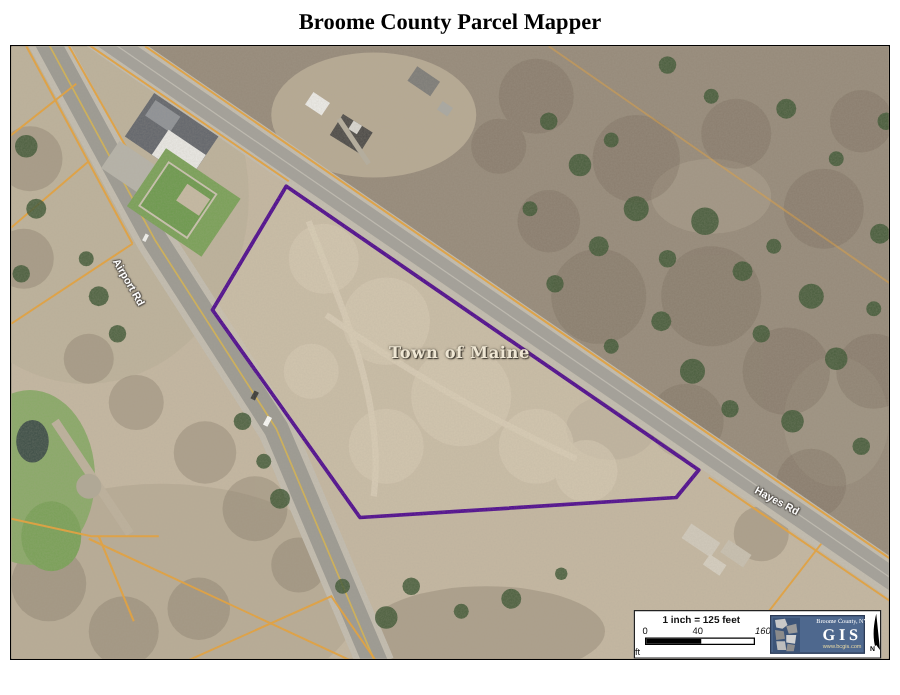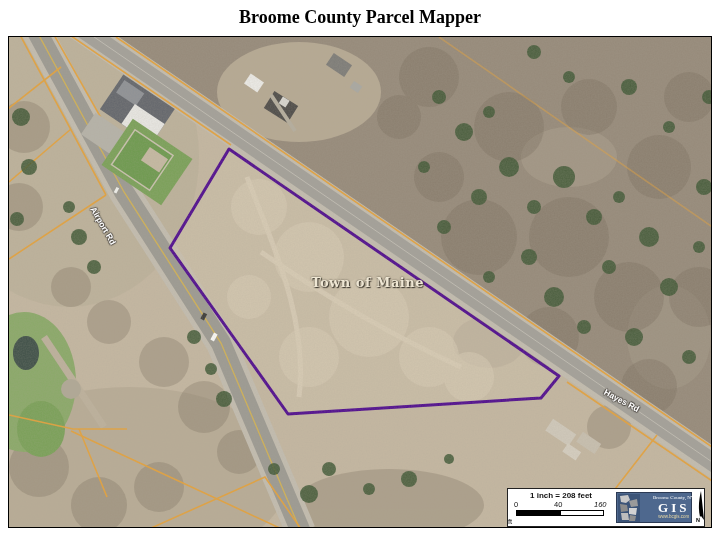--- a/index.html
+++ b/index.html
@@ -25,21 +25,21 @@
   .road-label.hayes   { left:598px; top:350px; transform:rotate(28deg); transform-origin:left top; }
 
   .scalebox { position:absolute; left:498px; top:451px; width:198px; height:39px;
               background:#fff; border:1px solid #222; }
   .scale-left { position:absolute; left:0; top:0; width:106px; height:37px; }
   .scale-title { position:absolute; top:2px; left:0; width:106px; text-align:center;
                  font-size:8px; font-weight:bold; color:#111; }
   .tick { position:absolute; top:11px; font-size:7.5px; color:#111; }
   .tick.t0   { left:6px; }
   .tick.t80  { left:46px; }
-  .tick.t160 { left:86px;font-style:italic; }
+  .tick.t160 { left:96px;font-style:italic; }
   .scale-bar { position:absolute; left:8px; top:20.5px; width:88px; height:6px;
                border:1px solid #000; background:#fff; }
   .scale-bar .half-black { position:absolute; left:0; top:0; width:44px; height:4px; background:#000; }
   .scale-unit { position:absolute; top:28px; left:0; width:106px; text-align:left;
                 font-size:7.5px; color:#111; }
 
   .logo { position:absolute; left:108px; top:3px; width:76px; height:31px;
           background:#4e688e; border:1px solid #2c3b55; display:flex; align-items:center; }
   .logo .county-graphic { width:22px; height:28px; margin-left:1px; flex:0 0 auto; }
   .logo .logo-text { flex:1; text-align:center; color:#fff; line-height:1;padding-left:13px; }
@@ -255,21 +255,21 @@
 
       <rect width="704" height="492" filter="url(#grain)"></rect>
     </svg>
 
     <div class="town-label">Town of Maine</div>
     <div class="road-label airport">Airport Rd</div>
     <div class="road-label hayes">Hayes Rd</div>
 
     <div class="scalebox">
       <div class="scale-left">
-        <div class="scale-title">1 inch = 208 feet</div>
+        <div class="scale-title">1 inch = 125 feet</div>
         <span class="tick t0">0</span>
         <span class="tick t80">40</span>
         <span class="tick t160">160</span>
         <div class="scale-bar">
           <div class="half-black"></div>
         </div>
         <div class="scale-unit">ft</div>
       </div>
 
       <div class="logo">

